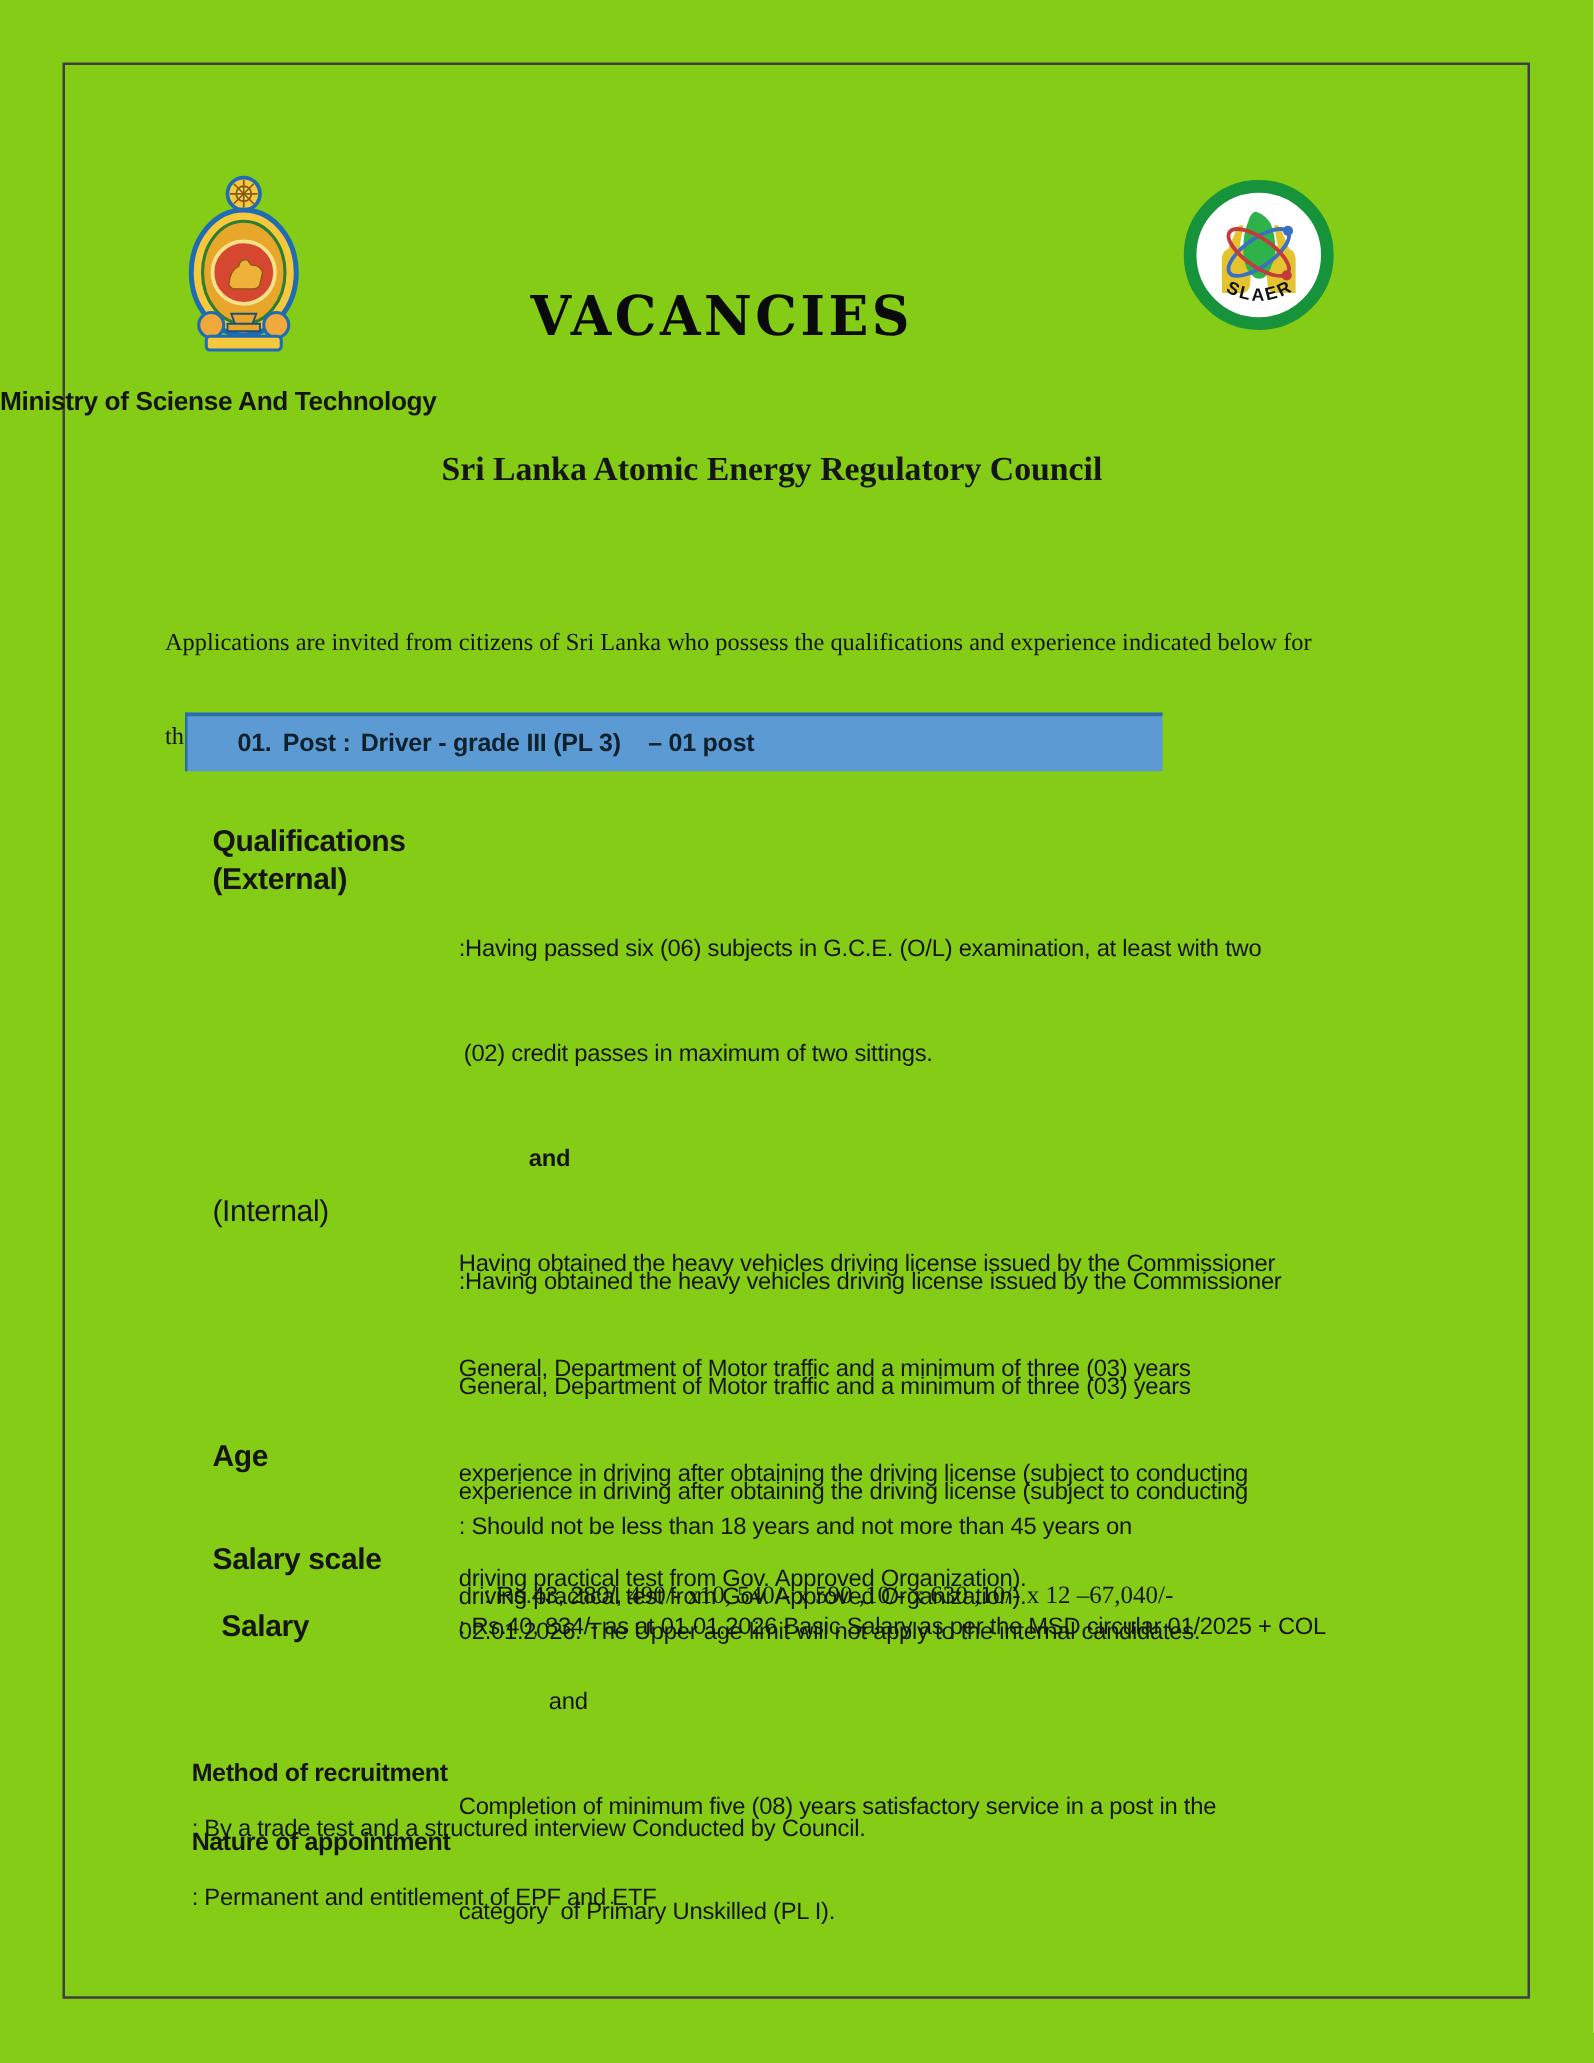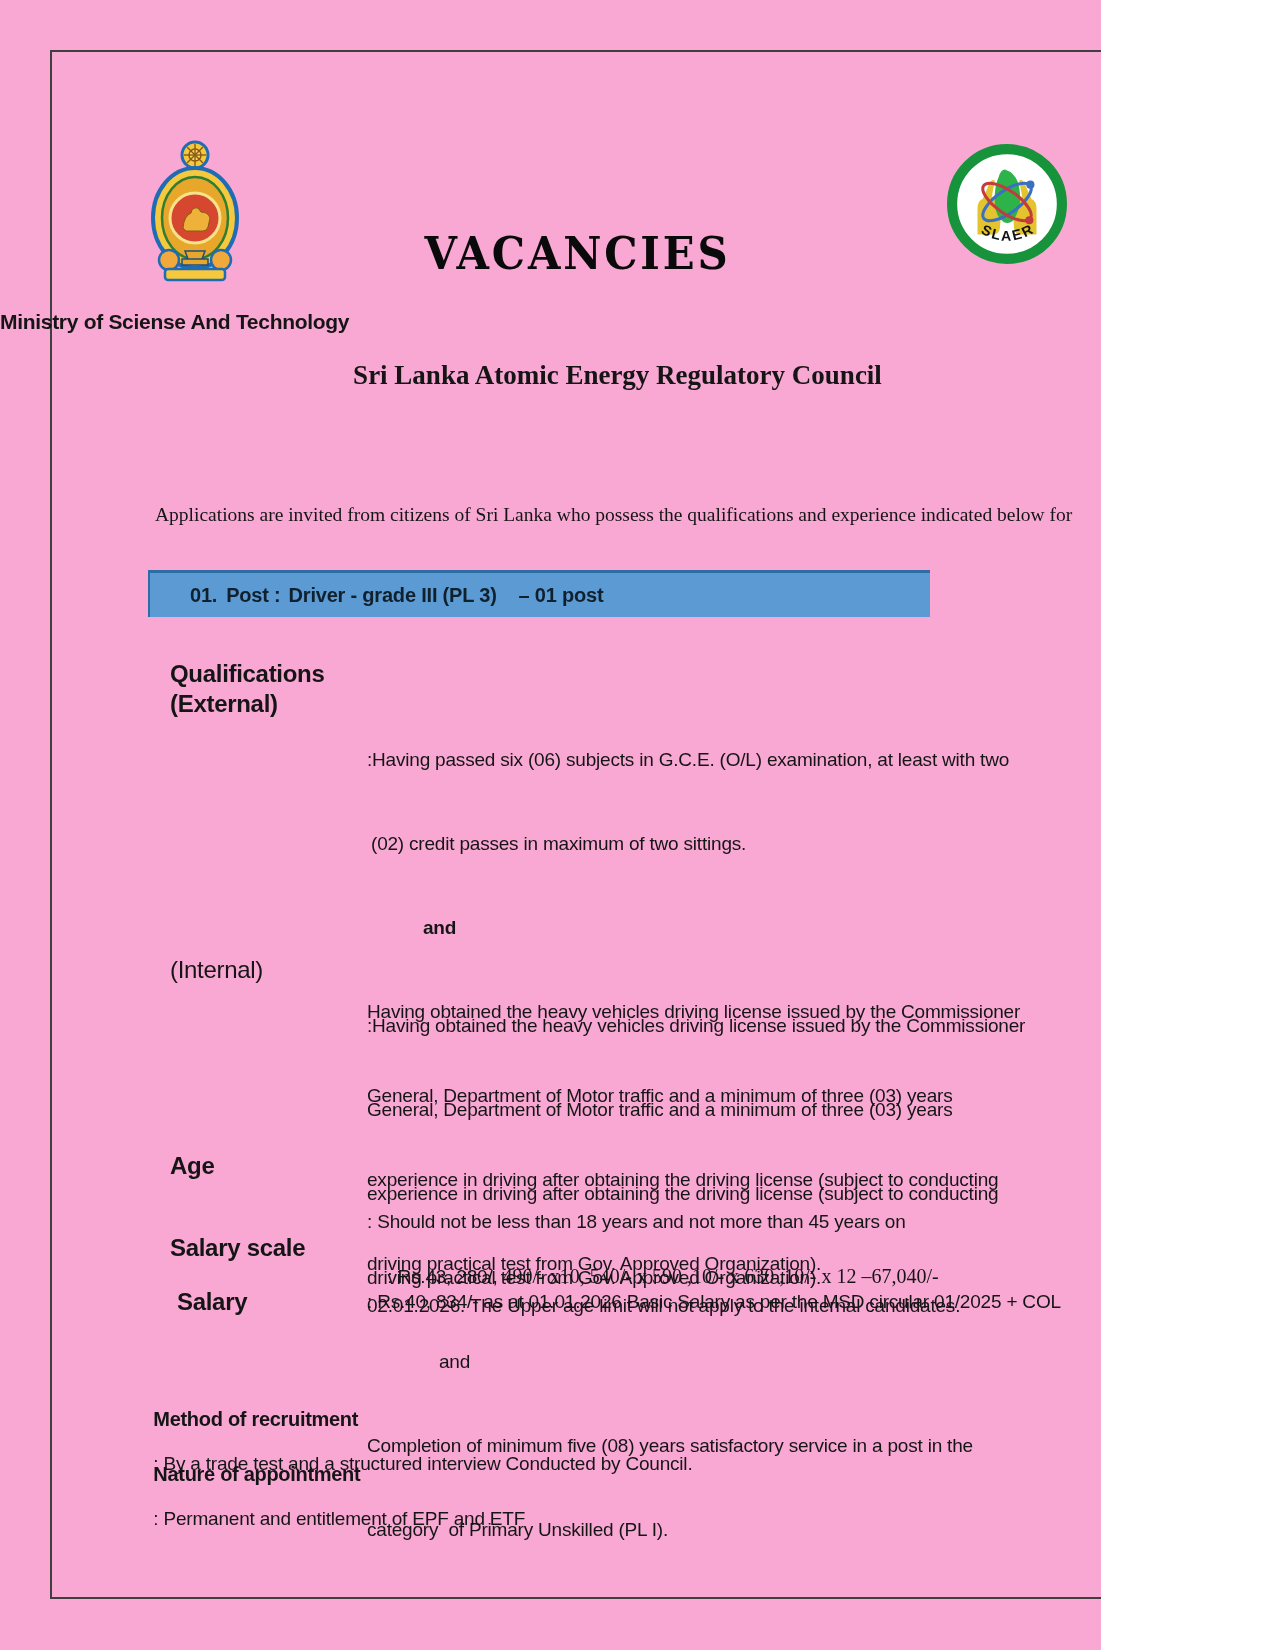--- a/index.html
+++ b/index.html
@@ -1,17 +1,17 @@
 <!DOCTYPE html>
 <html><head>
 <meta charset="utf-8">
 <style>
   html,body { margin:0; padding:0; background:#ffffff; }
   .page {
-    position:relative; width:1101px; height:1650px; background:#f9a8d4;
+    position:relative; width:1275px; height:1650px; background:#84cc16;
     font-family:"Liberation Sans", sans-serif; color:#151515; overflow:hidden;
   }
   .border-box {
     position:absolute; left:50px; top:50px; width:1170px; height:1545px;
     border:2px solid #3f3f3f;
   }
   .emblem { position:absolute; left:145px; top:138px; width:100px; height:150px; }
   .doc-title {
     position:absolute; top:228px; left:0; width:1155px; text-align:center;
     font-family:"DejaVu Serif", serif; font-weight:bold; font-size:44px;
@@ -20,21 +20,21 @@
   .org-logo { position:absolute; left:946px; top:143px; width:122px; height:122px; }
   .ministry {
     position:absolute; top:310px; left:0; width:1240px; 
     font-weight:bold; font-size:21px; letter-spacing:-0.3px;
   }
   .council {
     position:absolute; top:360px; left:0; width:1235px; text-align:center;
     font-family:"Liberation Serif", serif; font-weight:bold; font-size:27px;
   }
   .intro {
-    position:absolute; left:155px; top:452px;
+    position:absolute; left:132px; top:452px;
     font-family:"Liberation Serif", serif; font-size:19.5px; line-height:25px;
     white-space:pre;
   }
   .banner {
     position:absolute; left:148px; top:570px; width:782px; height:47px;
     background:#5b9ad2; border-top:3px solid #2e6da4; border-left:2px solid #2e6da4;
     display:flex; align-items:center; box-sizing:border-box;
     font-weight:bold; font-size:20px; letter-spacing:-0.2px; color:#10212e;
   }
   .banner .num { margin-left:40px; }

